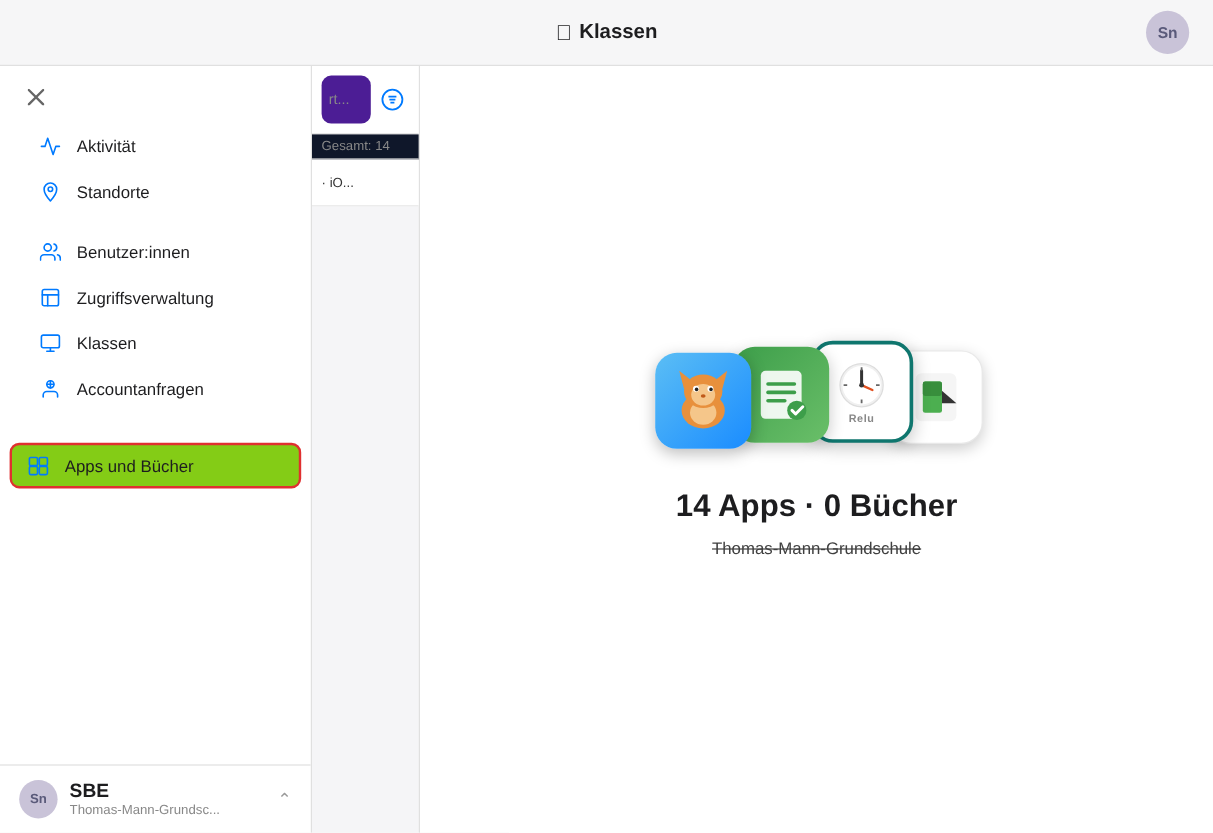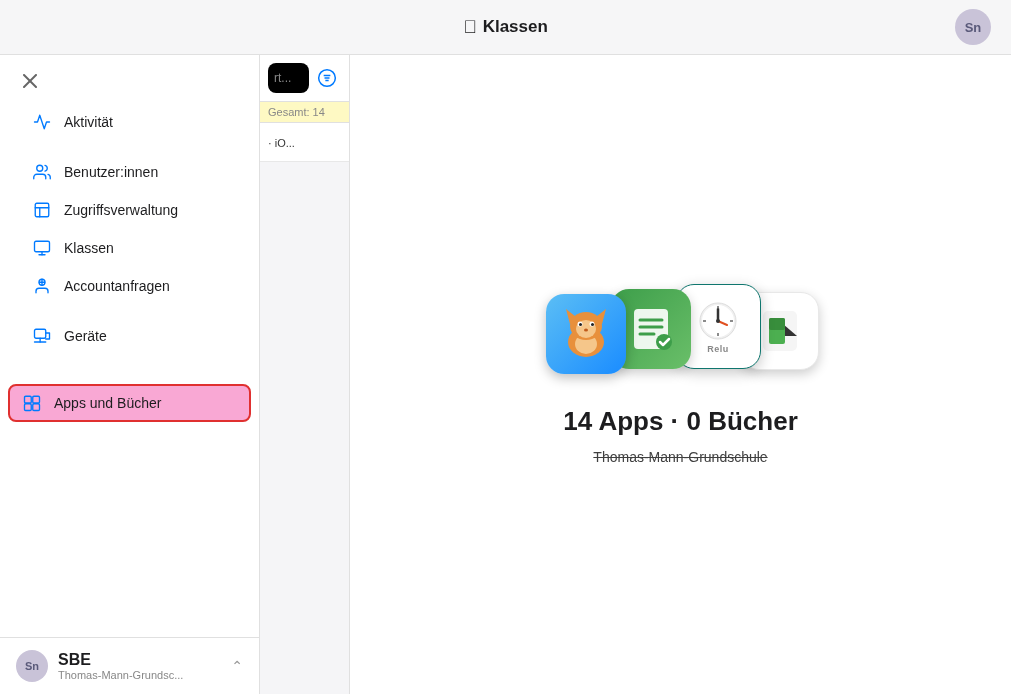--- a/index.html
+++ b/index.html
@@ -103,23 +103,23 @@
       padding: 9px 32px;
       cursor: pointer;
       font-size: 14px;
       color: #1d1d1f;
       border-radius: 0;
       position: relative;
     }
     .nav-item.active {
       border: 2px solid #e03030;
       border-radius: 8px;
-      margin: 17px 8px;
+      margin: 2px 8px;
       padding: 7px 12px;
-      background: #f9a8d4;
+      background: #84cc16;
     }
 
     .nav-icon {
       width: 20px;
       height: 20px;
       display: flex;
       align-items: center;
       justify-content: center;
       flex-shrink: 0;
     }
@@ -197,23 +197,23 @@
     .list-panel-header {
       padding: 8px;
       display: flex;
       align-items: center;
       gap: 4px;
       border-bottom: 1px solid #e0e0e0;
       background: #fff;
     }
     .search-partial {
       flex: 1;
-      background: #000000;
+      background: #4c1d95;
       border-radius: 8px;
-      height: 30px;
+      height: 40px;
       font-size: 12px;
       color: #888;
       display: flex;
       align-items: center;
       padding: 0 6px;
     }
     .filter-btn {
       background: none;
       border: none;
       cursor: pointer;
@@ -227,21 +227,21 @@
       width: 20px;
       height: 20px;
       stroke: #007aff;
       fill: none;
       stroke-width: 1.8;
     }
     .list-panel-count {
       padding: 4px 8px;
       font-size: 11px;
       color: #888;
-      background: #fef9c3;
+      background: #0f172a;
       border-bottom: 1px solid #e0e0e0;
     }
     .list-panel-scroll {
       flex: 1;
       overflow-y: auto;
       position: relative;
     }
     .list-item-row {
       padding: 10px 8px;
       border-bottom: 1px solid #e8e8e8;
@@ -322,20 +322,29 @@
 
       <div class="nav-item">
         <span class="nav-icon">
           <svg viewBox="0 0 24 24">
               <polyline points="22 12 18 12 15 21 9 3 6 12 2 12"></polyline>
             </svg>
         </span>
         <span class="nav-label">Aktivität</span>
       </div>
 
+      <div class="nav-item">
+        <span class="nav-icon">
+          <svg viewBox="0 0 24 24">
+              <path d="M12 2C8.13 2 5 5.13 5 9c0 5.25 7 13 7 13s7-7.75 7-13c0-3.87-3.13-7-7-7z"></path>
+              <circle cx="12" cy="9" r="2.5"></circle>
+            </svg>
+        </span>
+        <span class="nav-label">Standorte</span>
+      </div>
 
       <div class="nav-divider"></div>
 
       <div class="nav-item">
         <span class="nav-icon">
           <svg viewBox="0 0 24 24">
               <path d="M17 21v-2a4 4 0 0 0-4-4H5a4 4 0 0 0-4 4v2"></path>
               <circle cx="9" cy="7" r="4"></circle>
               <path d="M23 21v-2a4 4 0 0 0-3-3.87"></path>
               <path d="M16 3.13a4 4 0 0 1 0 7.75"></path>
@@ -373,31 +382,20 @@
               <circle cx="12" cy="7" r="4"></circle>
               <line x1="12" y1="3" x2="12" y2="11"></line>
               <line x1="8.5" y1="7" x2="15.5" y2="7"></line>
             </svg>
         </span>
         <span class="nav-label">Accountanfragen</span>
       </div>
 
       <div class="nav-divider"></div>
 
-      <div class="nav-item">
-        <span class="nav-icon">
-          <svg viewBox="0 0 24 24">
-              <rect x="2" y="3" width="15" height="12" rx="2"></rect>
-              <polyline points="17 8 22 8 22 16 17 16"></polyline>
-              <line x1="2" y1="20" x2="17" y2="20"></line>
-              <line x1="9.5" y1="15" x2="9.5" y2="20"></line>
-            </svg>
-        </span>
-        <span class="nav-label">Geräte</span>
-      </div>
 
 
       <div class="nav-divider"></div>
 
       <div class="nav-item active">
         <span class="nav-icon">
           <svg viewBox="0 0 24 24">
               <rect x="2" y="3" width="9" height="9" rx="1.5"></rect>
               <rect x="13" y="3" width="9" height="9" rx="1.5"></rect>
               <rect x="2" y="13" width="9" height="9" rx="1.5"></rect>
@@ -476,21 +474,21 @@
           <svg width="50" height="50" viewBox="0 0 50 50">
             <rect x="8" y="5" width="34" height="40" rx="4" fill="#fff" opacity="0.9"></rect>
             <line x1="14" y1="16" x2="36" y2="16" stroke="#3d9e4a" stroke-width="3" stroke-linecap="round"></line>
             <line x1="14" y1="23" x2="36" y2="23" stroke="#3d9e4a" stroke-width="3" stroke-linecap="round"></line>
             <line x1="14" y1="30" x2="28" y2="30" stroke="#3d9e4a" stroke-width="3" stroke-linecap="round"></line>
             <circle cx="38" cy="38" r="8" fill="#3d9e4a"></circle>
             <polyline points="34,38 37,41 43,35" stroke="#fff" stroke-width="2.5" fill="none" stroke-linecap="round" stroke-linejoin="round"></polyline>
           </svg>
         </div>
 
-        <div style="position:absolute; left:130px; top:0px; width:85px; height:85px; border-radius:18px; background:#fff; box-shadow:0 4px 14px rgba(0,0,0,0.22); z-index:2; overflow:hidden; display:flex; flex-direction:column; align-items:center; justify-content:center; border:1px solid #0f766e;">
+        <div style="position:absolute; left:130px; top:0px; width:85px; height:85px; border-radius:18px; background:#fff; box-shadow:0 4px 14px rgba(0,0,0,0.22); z-index:2; overflow:hidden; display:flex; flex-direction:column; align-items:center; justify-content:center; border:3px solid #0f766e;">
           <svg width="55" height="45" viewBox="0 0 55 45">
 
             <circle cx="27" cy="22" r="18" fill="#f0f0f0" stroke="#ddd" stroke-width="1"></circle>
             <circle cx="27" cy="22" r="16" fill="#fff"></circle>
 
             <line x1="27" y1="22" x2="27" y2="10" stroke="#333" stroke-width="2.5" stroke-linecap="round"></line>
             <line x1="27" y1="22" x2="36" y2="26" stroke="#e05020" stroke-width="2" stroke-linecap="round"></line>
             <circle cx="27" cy="22" r="2" fill="#333"></circle>
 
             <line x1="27" y1="7" x2="27" y2="10" stroke="#666" stroke-width="1.5"></line>

